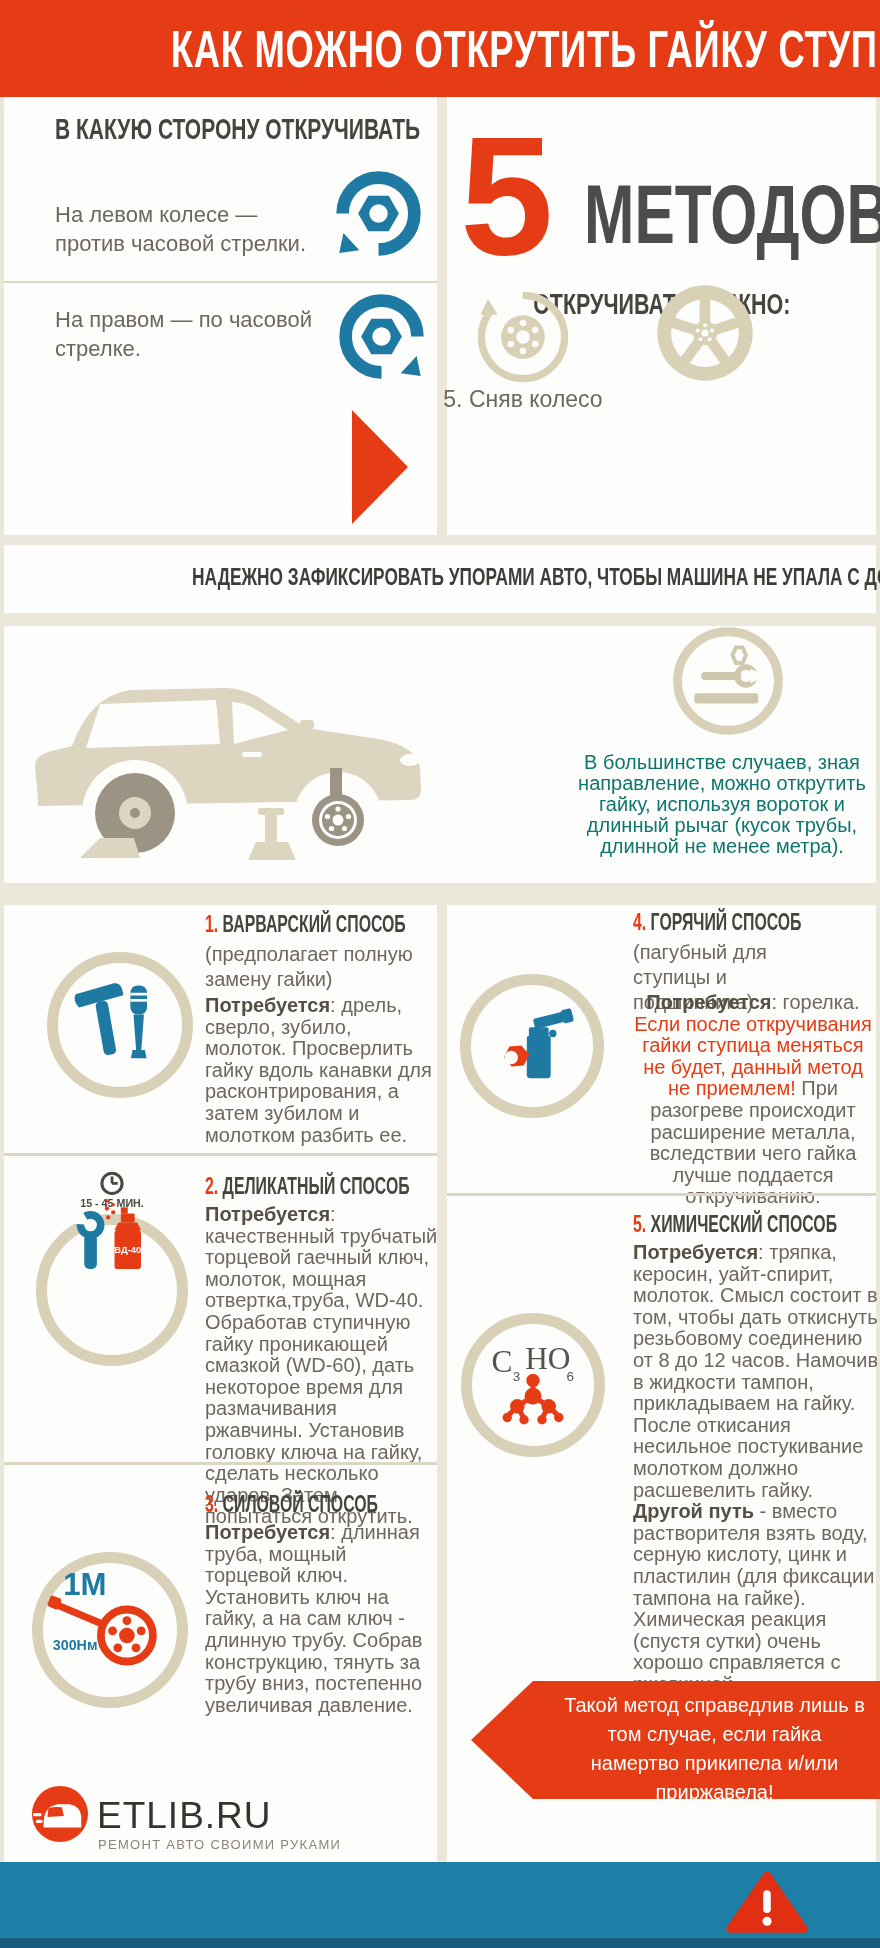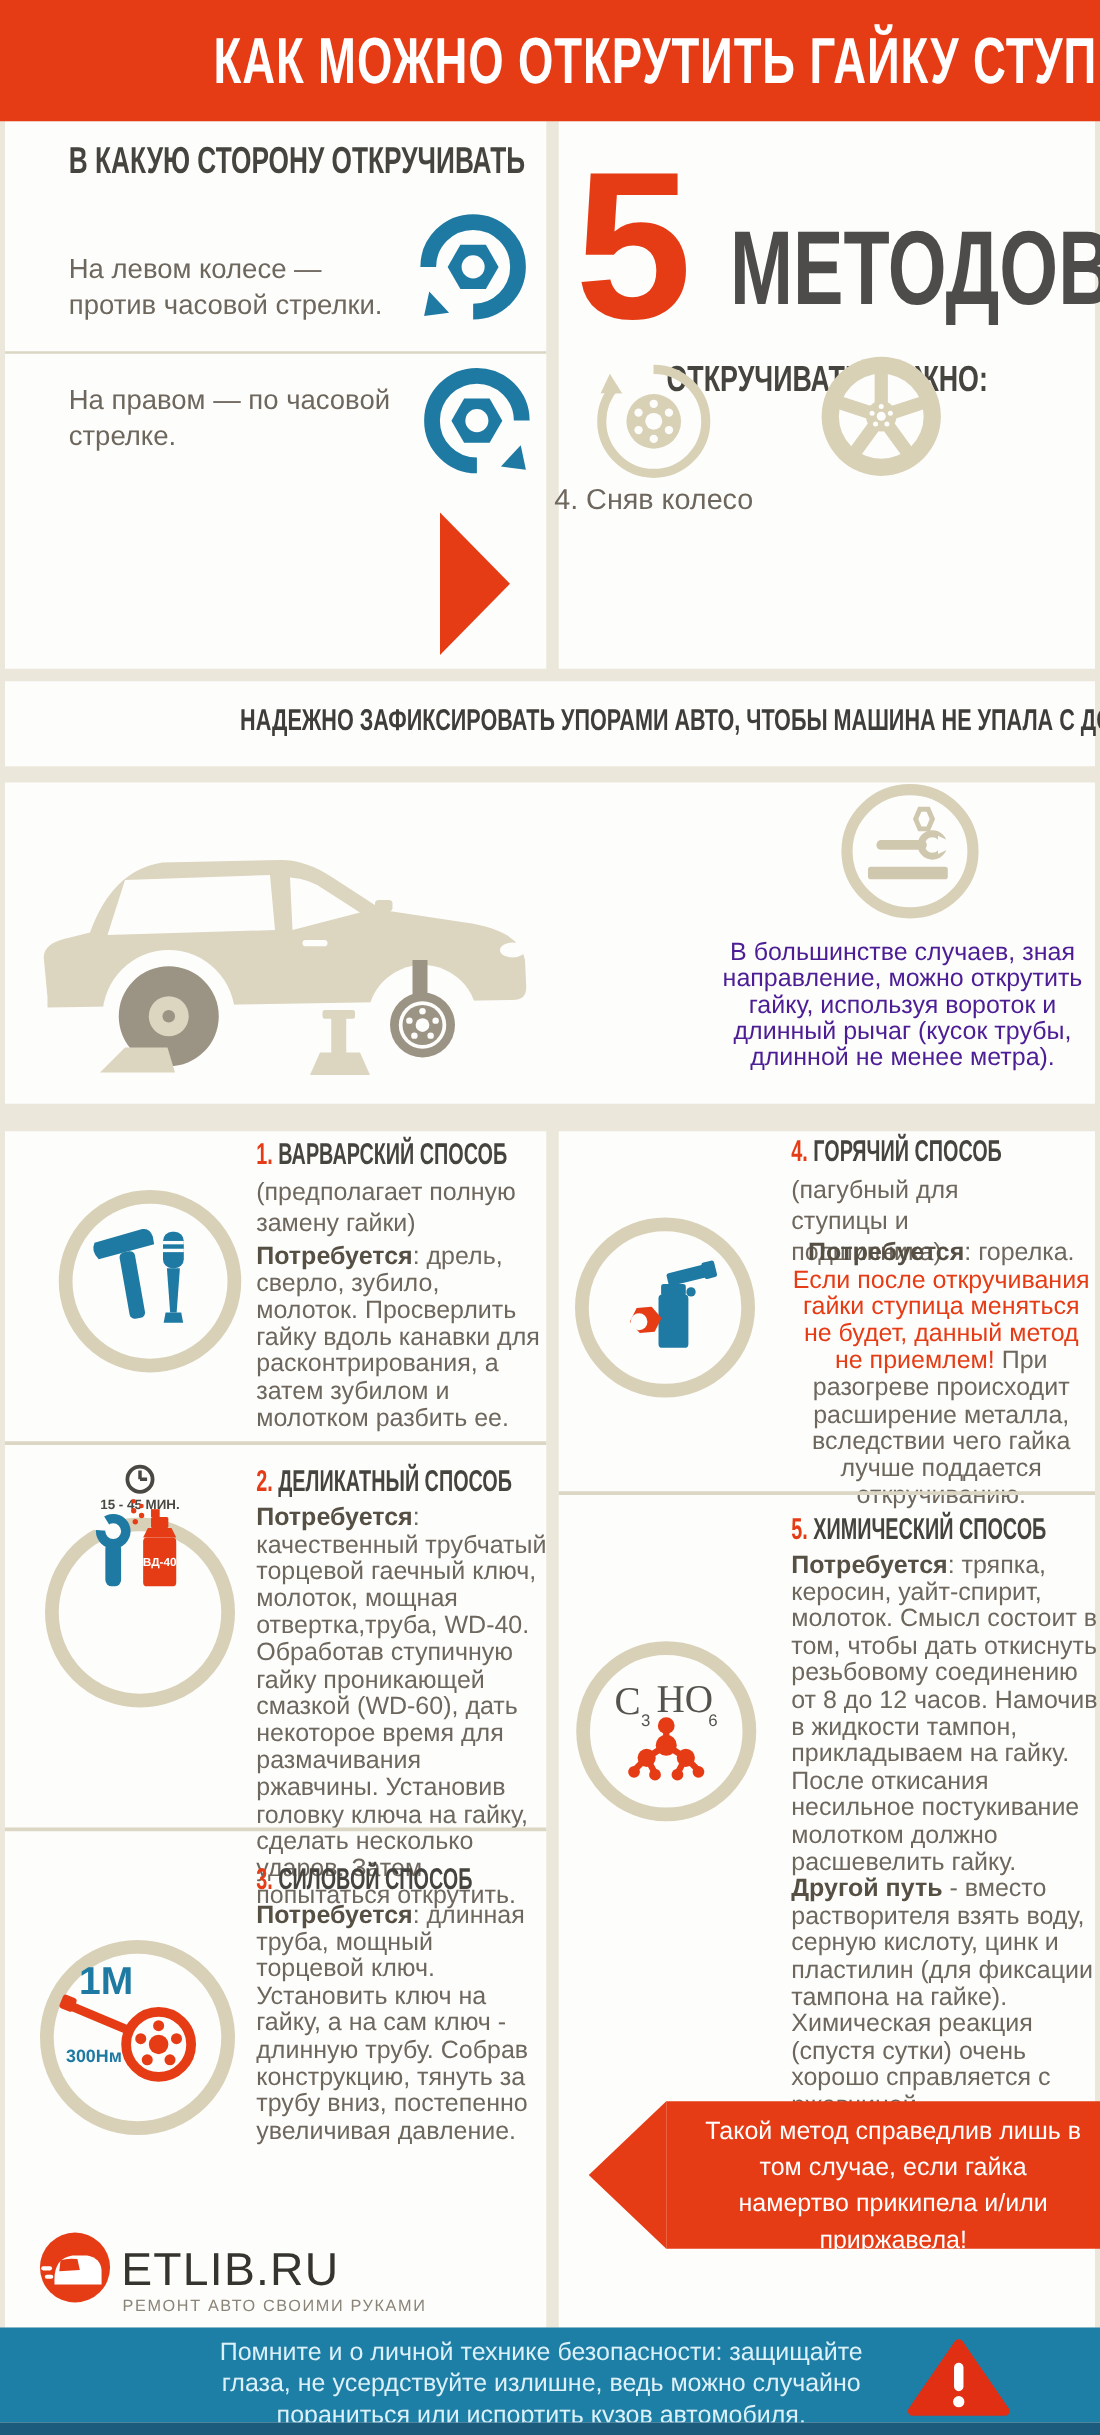--- a/index.html
+++ b/index.html
@@ -18,21 +18,21 @@
   .hline{position:absolute;background:#dcd6c4;height:2px;}
   .banner{position:absolute;left:0;top:410px;width:352px;height:115px;background:#e63c16;}
   .banner-tip{position:absolute;left:352px;top:410px;width:0;height:0;
     border-top:57.5px solid transparent;border-bottom:57.5px solid transparent;border-left:56px solid #e63c16;}
   .banner p{margin:0;padding:13px 0 0 55px;width:285px;color:#fff;font-size:21.5px;line-height:30px;}
   .big5{color:#e63c16;font-size:168px;font-weight:bold;line-height:1;}
   .metodov{color:#4d4c4a;font-size:84px;line-height:1;transform:scaleX(0.72);}
   .sub-h{color:#45443f;font-size:29px;transform:scaleX(0.74);}
   .optlbl{font-size:23px;color:#6e675e;text-align:center;}
   .fixband{color:#3e3d39;font-size:24px;transform:scaleX(0.72);}
-  .carnote{font-size:20px;line-height:21px;color:#4c1d95;text-align:center;}
+  .carnote{font-size:20px;line-height:21px;color:#0f766e;text-align:center;}
   .ring{position:absolute;border-radius:50%;background:#fdfdfb;border:11px solid #d8d1b8;box-sizing:border-box;}
   .m-h{font-size:24px;transform:scaleX(0.66);}
   .m-h .n{color:#e63c16;}
   .m-h .tt{color:#45443f;}
   .m-sub{font-size:20px;line-height:25px;color:#6e675e;}
   .m-body{font-size:20px;line-height:21.6px;color:#6e675e;}
   .m-body b{color:#564f44;font-weight:bold;}
   .m-warn{color:#e63c16;}
   .rust-arrow{position:absolute;left:533px;top:1681px;width:347px;height:118px;background:#e63c16;}
   .rust-tip{position:absolute;left:471px;top:1681px;width:0;height:0;
@@ -143,21 +143,21 @@
       <g fill="#fdfdfb">
         <circle cx="50" cy="42.7" r="1.9"></circle>
           <circle cx="56.9" cy="47.7" r="1.9"></circle>
         <circle cx="54.3" cy="55.9" r="1.9"></circle>
           <circle cx="45.7" cy="55.9" r="1.9"></circle>
         <circle cx="43.1" cy="47.7" r="1.9"></circle>
       </g>
     </svg>
   </div>
 
-  <div class="abs optlbl" style="left:433px;top:386px;width:180px;">4. Сняв колесо</div>
+  <div class="abs optlbl" style="left:433px;top:386px;width:180px;">5. Сняв колесо</div>
 
   <div class="abs" style="left:4px;top:563px;width:872px;text-align:center;">
     <span class="cnd o-c fixband">НАДЕЖНО ЗАФИКСИРОВАТЬ УПОРАМИ АВТО, ЧТОБЫ МАШИНА НЕ УПАЛА С ДОМКРАТА ИЛИ НЕ ПОКАТИЛАСЬ.</span>
   </div>
 
   <div class="abs" style="left:20px;top:648px;">
     <svg width="420" height="225" viewBox="0 0 420 225">
       <path d="M18,150 L15,118 Q15,106 36,102 L52,98 Q70,48 110,42 L205,40 Q225,40 246,54 L286,80 L352,90 Q396,96 400,120 L401,142 Q401,152 390,152 L18,158 Z" fill="#dcd5bf"></path>
       <path d="M80,56 L196,52 L200,96 L66,100 Z" fill="#fdfdfb"></path>
       <path d="M212,54 Q228,55 240,64 L268,82 L214,96 Z" fill="#fdfdfb"></path>
@@ -366,21 +366,20 @@
       </g>
     </svg>
   </div>
 
   <div class="rust-arrow">
     <p>Такой метод справедлив лишь в том случае, если гайка намертво прикипела и/или приржавела!</p>
   </div>
   <div class="rust-tip"></div>
 
   <div class="footer">
-    <p>Помните и о личной технике безопасности: защищайте глаза, не усердствуйте излишне, ведь можно случайно пораниться или испортить кузов автомобиля.</p>
     <div class="abs" style="left:725px;top:8px;">
       <svg width="84" height="64" viewBox="0 0 100 76">
         <path d="M50,6 L94,70 L6,70 Z" fill="#e02f12" stroke="#e02f12" stroke-width="9" stroke-linejoin="round"></path>
         <rect x="45.5" y="24" width="9" height="27" rx="4.5" fill="#ffffff"></rect>
         <circle cx="50" cy="61" r="5.4" fill="#ffffff"></circle>
       </svg>
     </div>
   </div>
   <div class="botbar"></div>
 

